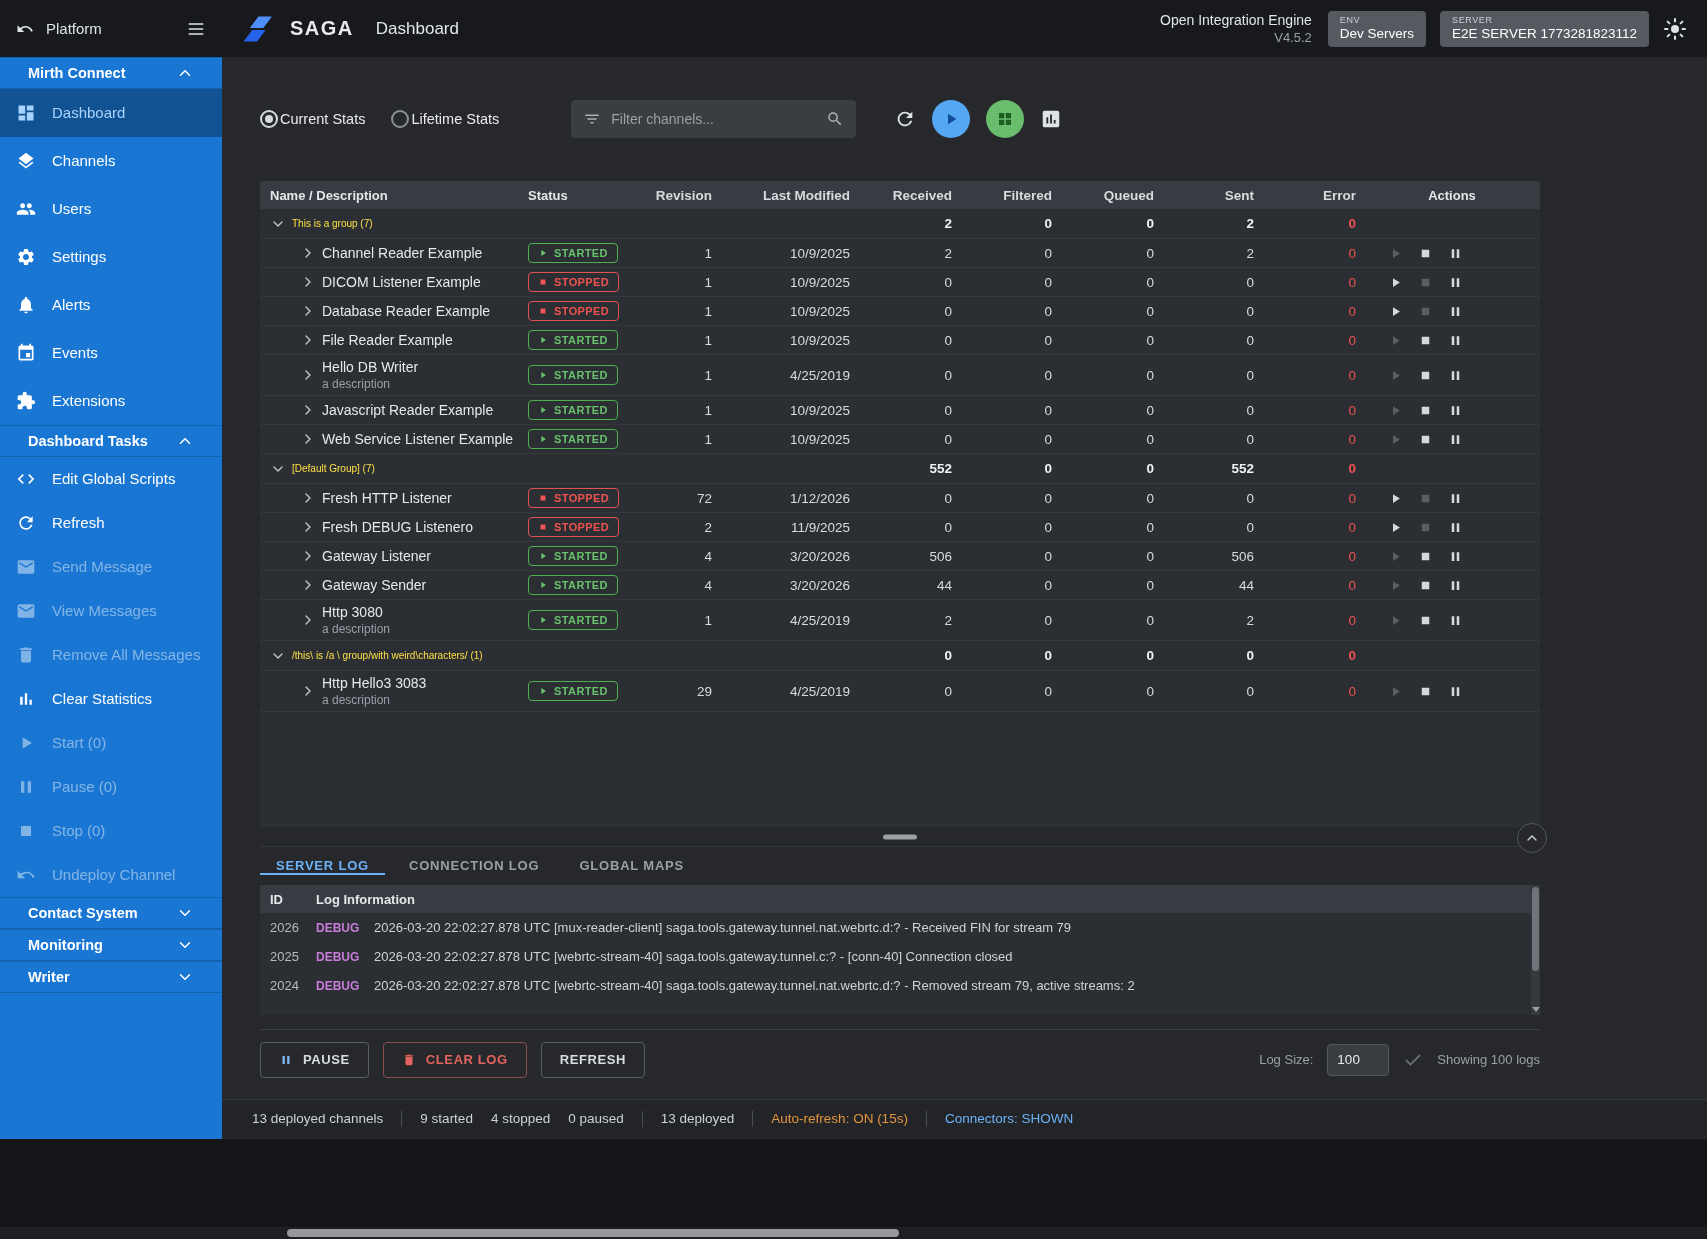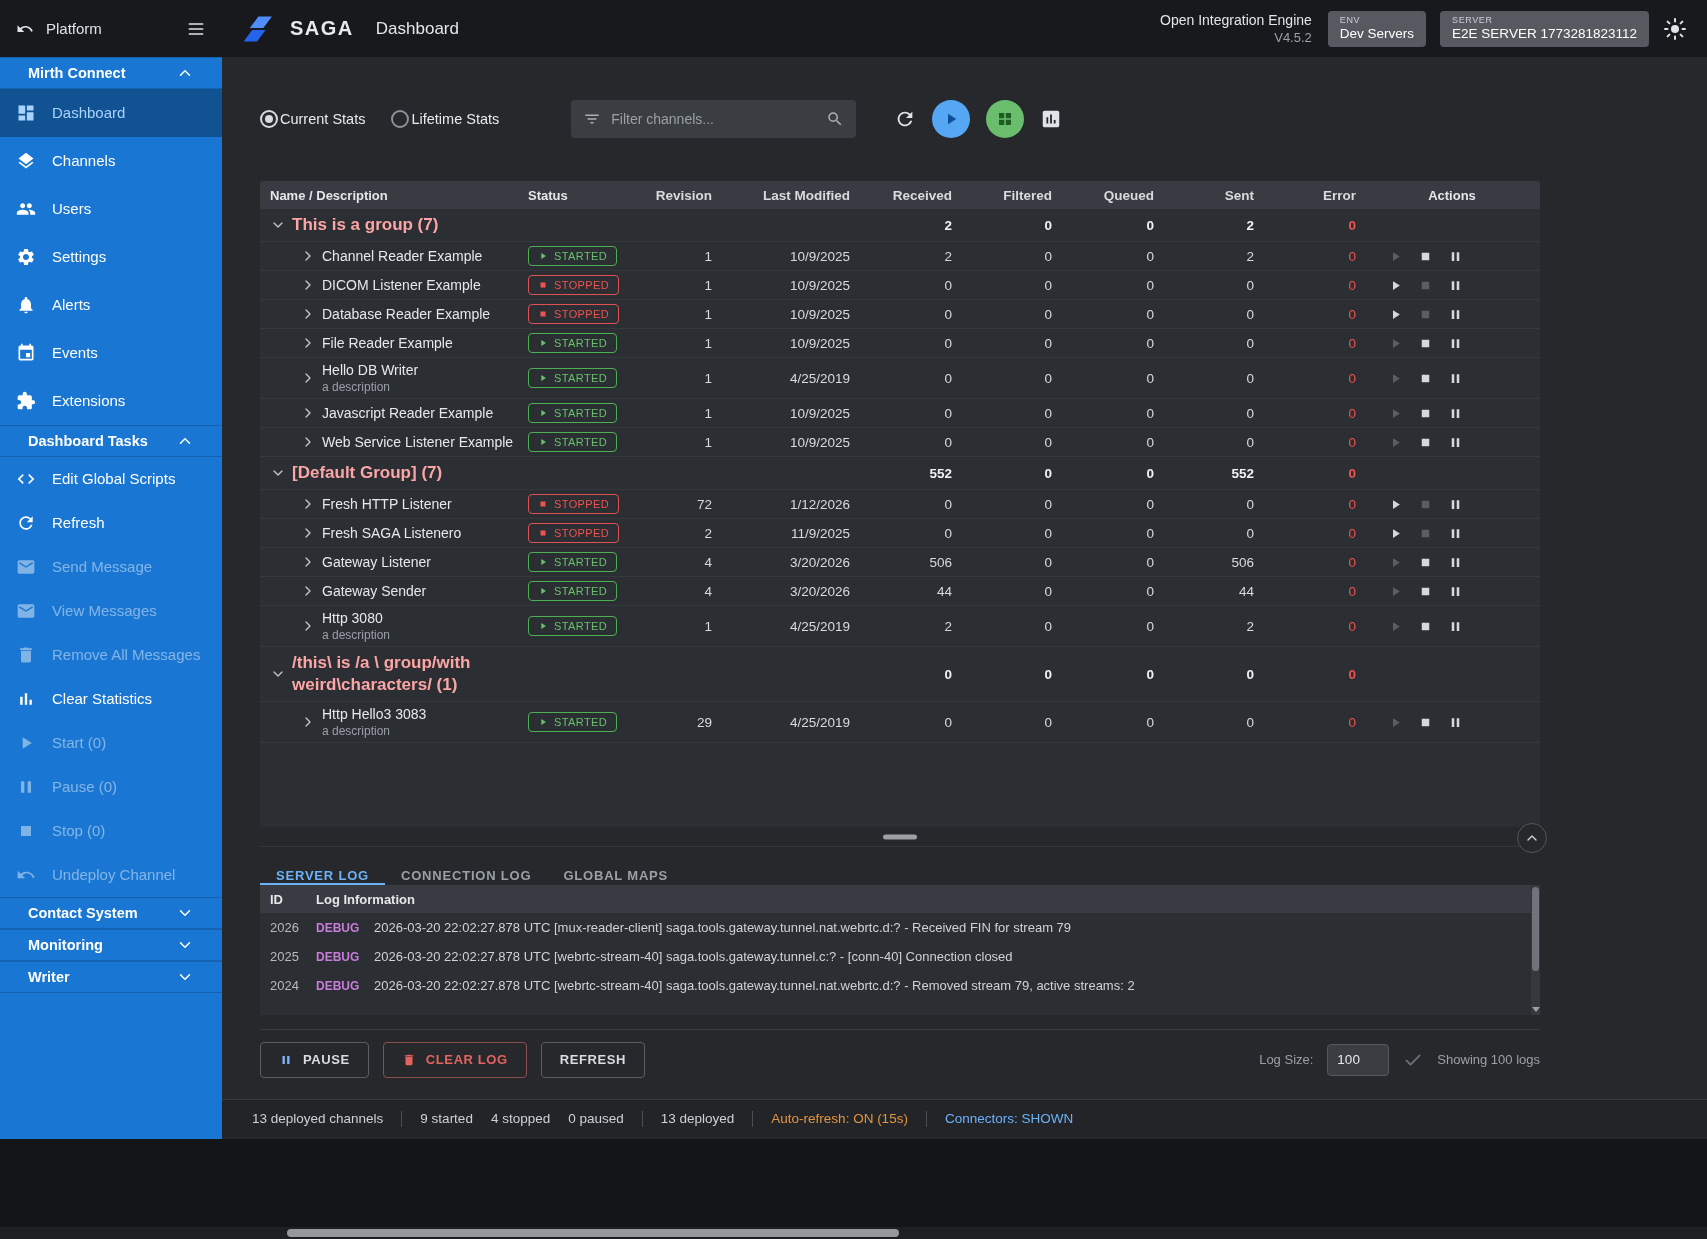--- a/index.html
+++ b/index.html
@@ -60,51 +60,51 @@
   
   .table-panel{flex:none;height:646px;margin:0 167px 0 38px;background:#2b2e33;display:flex;flex-direction:column;overflow:hidden;border-radius:3px}
   .t-header{display:flex;background:#383b41;height:28px;align-items:center;flex:none}
   .th{font-size:13px;font-weight:700;color:#e4e7ea;flex:none}
   .t-body{flex:1;overflow:hidden}
   .t-row{display:flex;align-items:center;min-height:29px;border-bottom:1px solid #35383d}
   .t-row.group{min-height:30px}
   .cell{flex:none}
   .c-name{width:262px;display:flex;align-items:center;gap:6px;padding-left:10px}
   .cname{padding-left:40px}
-  .gtext{font-weight:700;font-size:17px;color:#fca5a5;line-height:1.3;padding:5px 0}
+  .gtext{font-weight:400;font-size:10px;color:#fde047;line-height:1.3;padding:5px 0}
   .ntext{display:flex;flex-direction:column;justify-content:center;padding:4px 0}
   .n1{font-size:14px;color:#e6e8eb}
   .n2{font-size:12px;color:#9aa0a6;margin-top:2px}
   .c-status{width:128px;padding-left:6px}
   .c-rev{width:88px;padding-right:26px}
   .c-date{width:124px;padding-right:12px}
   .num{text-align:right;font-size:13.5px;color:#d8dbde}
   .c-n{padding-right:8px}
   .w-rec{width:98px}.w-fil{width:100px}.w-que{width:102px}.w-sent{width:100px}.w-err{width:102px}
   .bold{font-weight:700;color:#f0f2f4}
   .err{color:#ef5350}
   .bold.err{color:#ef5350}
   .c-actions{width:176px;display:flex;align-items:center;gap:15px;padding-left:24px}
   .th.c-actions{display:block;text-align:center;padding-left:0}
   .abtn{width:15px;height:15px;color:#d6d9dc;cursor:pointer;display:inline-flex}
   .abtn svg{width:100%;height:100%}
   .abtn.dis{color:#5a5e63}
   .exp{color:#c3c7cb}
-  .pill{display:inline-flex;align-items:center;gap:6px;border:1px solid;border-radius:4px;padding:3px 9px;font-size:11px;font-weight:400;letter-spacing:.4px}
+  .pill{display:inline-flex;align-items:center;gap:6px;border:1px solid;border-radius:4px;padding:3px 9px;font-size:11px;font-weight:700;letter-spacing:.4px}
   .pill.started{color:#69c16d;border-color:#4caf50}
   .pill.stopped{color:#ef5350;border-color:#e05252}
 
   
   .splitter{flex:none;height:20px;margin:0 167px 0 38px;position:relative;border-bottom:1px solid #34373c}
   .grip{position:absolute;left:50%;top:50%;transform:translate(-50%,-50%);width:34px;height:5px;border-radius:3px;background:#9aa0a6;cursor:row-resize}
   .collapse-fab{position:absolute;left:1517px;top:823px;width:30px;height:30px;border-radius:50%;background:#26282c;border:1px solid #53565b;color:#cfd3d7;display:flex;align-items:center;justify-content:center;cursor:pointer;z-index:5}
 
   
   .log-panel{flex:none;margin:0 167px 0 38px;display:flex;flex-direction:column}
-  .tabs{height:38px;display:flex;align-items:flex-end;gap:0}
+  .tabs{height:38px;display:flex;align-items:center;gap:8px}
   .tab{display:flex;align-items:center;padding:0 16px;font-size:13px;font-weight:700;letter-spacing:.8px;color:#9aa0a6;cursor:pointer;border-bottom:2px solid transparent}
   .tab.active{color:#6cb2f7;border-bottom-color:#6cb2f7}
   .log-viewport{height:130px;background:#2b2e33;position:relative;overflow:hidden;flex:none}
   .log-header{display:flex;align-items:center;height:28px;background:#383b41;font-size:13px;font-weight:700;color:#e4e7ea}
   .log-id{width:56px;padding-left:10px;flex:none}
   .log-row{display:flex;align-items:center;height:29px;font-size:13px}
   .log-row .log-id{color:#b6babe}
   .log-level{width:52px;flex:none;color:#c77dd9;font-weight:700;font-size:12px}
   .log-msg{color:#cfd3d7;white-space:nowrap;overflow:hidden;padding-left:6px}
   .vscroll{position:absolute;top:0;right:0;bottom:0;width:9px;background:#35383d;cursor:pointer}
@@ -820,21 +820,21 @@
                 </div>
               </div>
               <div class="t-row">
                 <div class="cell c-name cname">
                   <span class="icon i16 exp">
                     <svg viewBox="0 0 24 24" fill="none" stroke="currentColor" stroke-width="2" stroke-linecap="round" stroke-linejoin="round">
                       <path d="M9 6l6 6-6 6"></path>
                     </svg>
                   </span>
                   <span class="ntext">
-                    <span class="n1">Fresh SAGA Listenero</span>
+                    <span class="n1">Fresh DEBUG Listenero</span>
                   </span>
                 </div>
                 <div class="cell c-status"><span class="pill stopped">
                     <span class="icon i10">
                       <svg viewBox="0 0 24 24" fill="currentColor">
                         <path d="M6 6h12v12H6z"></path>
                       </svg>
                     </span>
                     <span>STOPPED</span>
                   </span></div>

